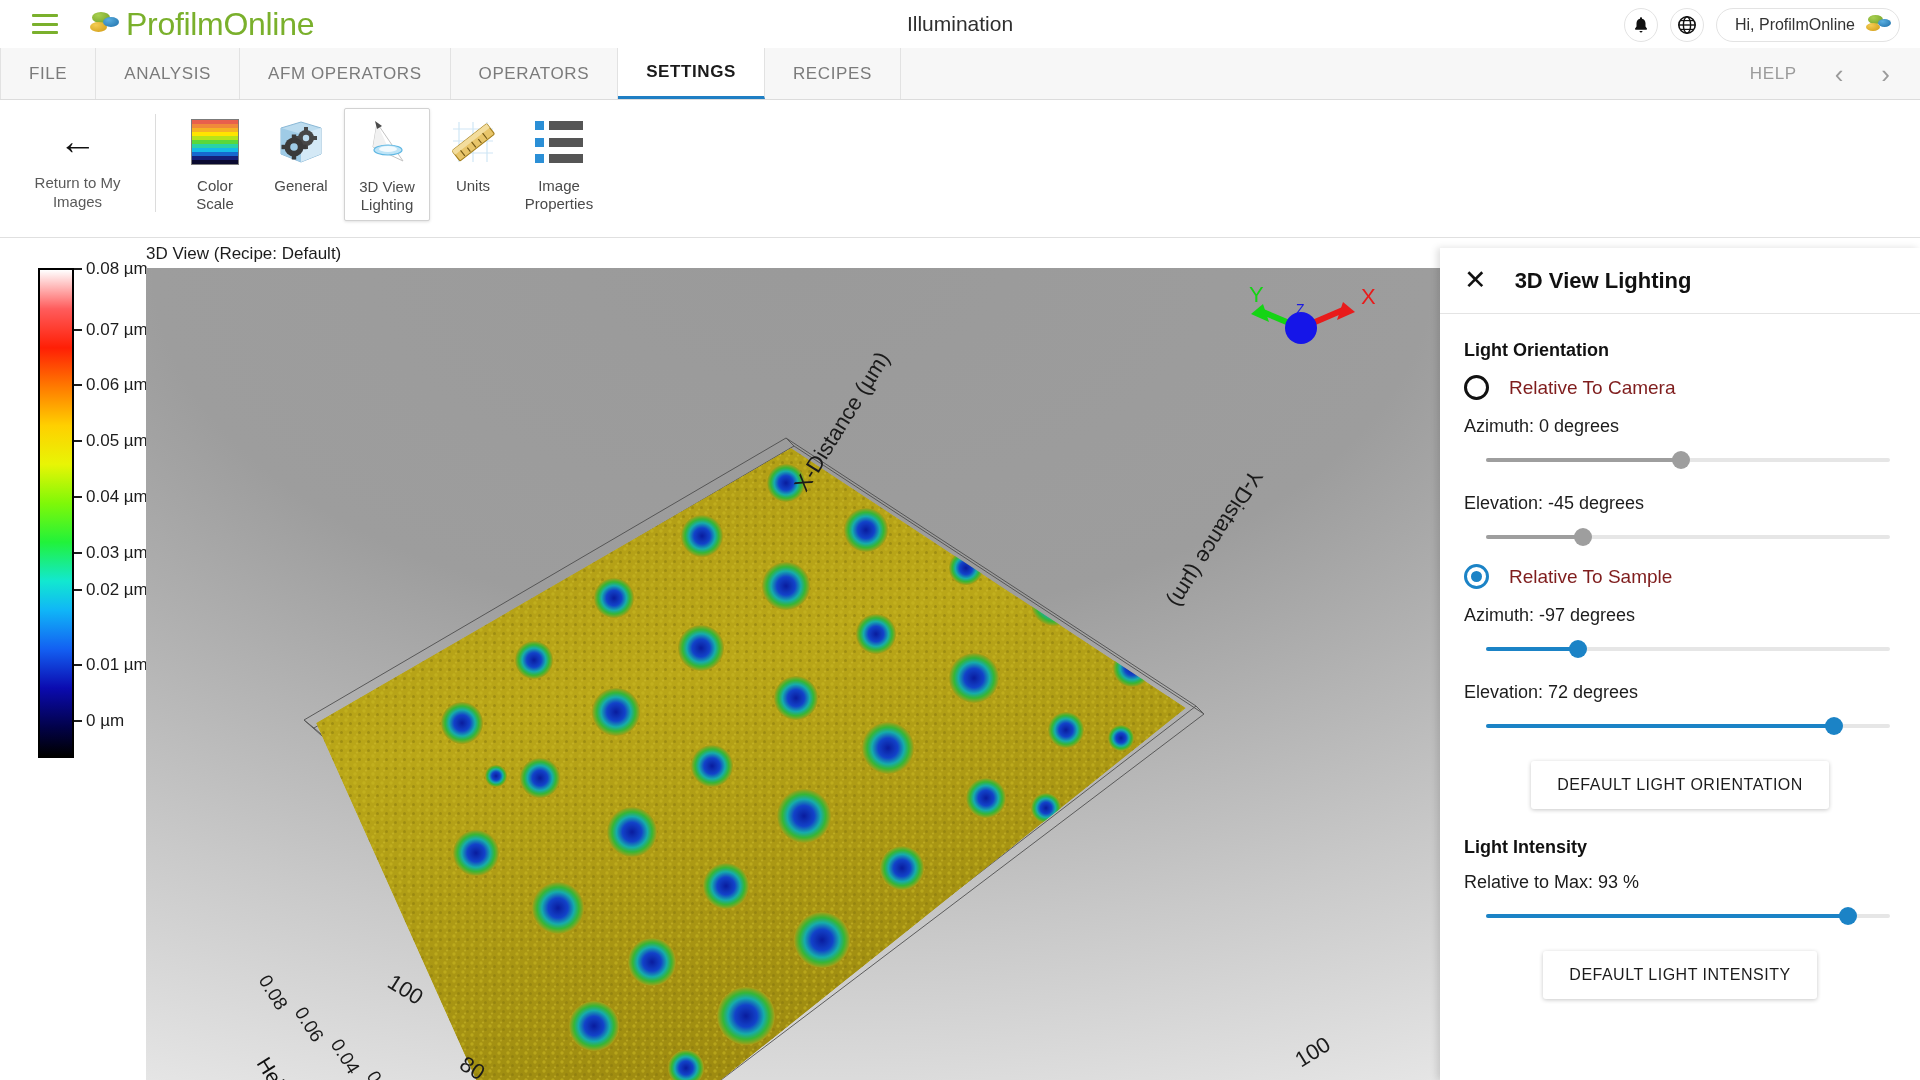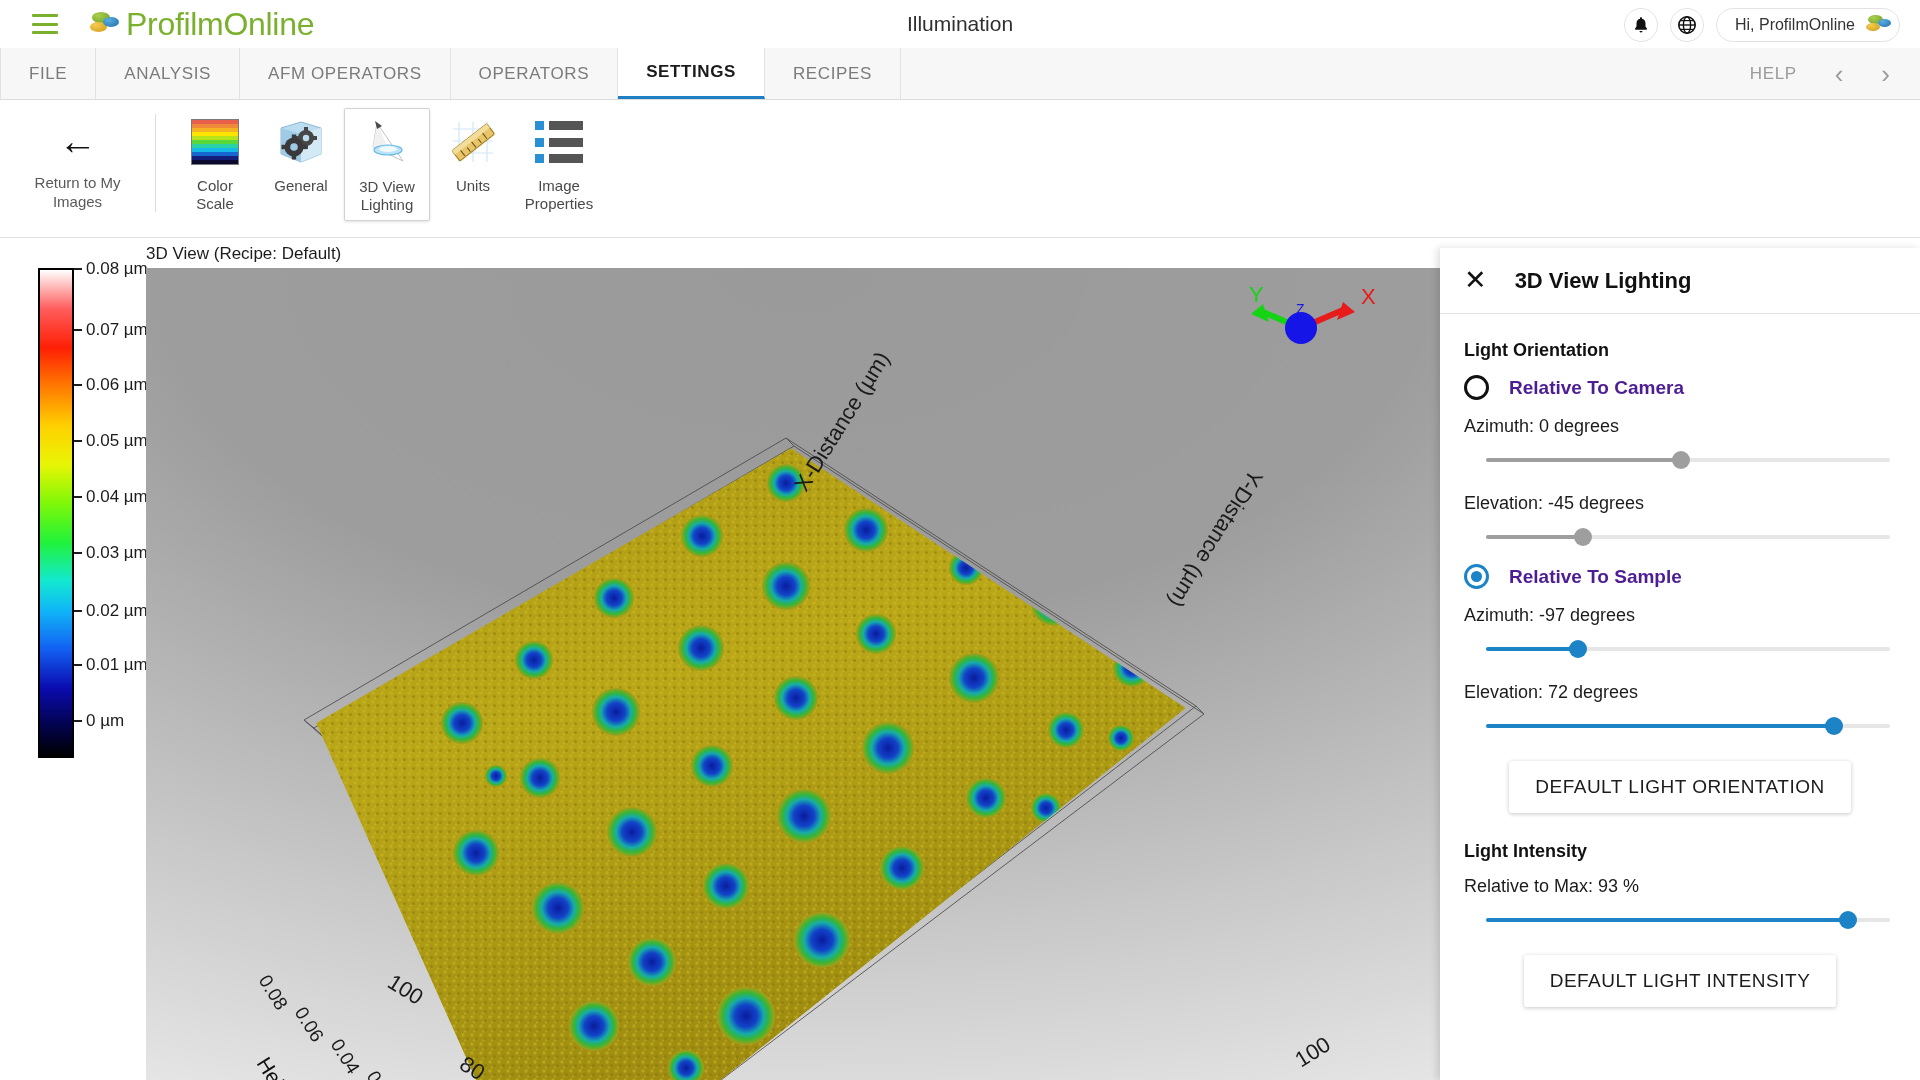--- a/index.html
+++ b/index.html
@@ -172,21 +172,21 @@
   .radio-row { display: flex; align-items: center; gap: 20px; margin: 10px 0 16px 0; cursor: pointer; }
   .radio {
     width: 25px; height: 25px; border-radius: 50%; border: 3px solid #111;
     flex-shrink: 0; position: relative; background: #fff;
   }
   .radio.checked { border-color: #1b83c6; }
   .radio.checked::after {
     content:""; position: absolute; left: 4px; top: 4px; width: 11px; height: 11px;
     border-radius: 50%; background: #1b83c6;
   }
-  .radio-label { font-size: 19px; color: #4c1d95; font-weight: bold; }
+  .radio-label { font-size: 19px; color: #7f1d1d; }
 
   .field-label { font-size: 18px; color: #1c1c1c; margin: 16px 0 0 0; }
 
   .slider { position: relative; height: 34px; margin: 6px 0 2px 0; }
   .slider .track {
     position: absolute; left: 22px; right: 6px; top: 15px; height: 4px;
     background: #e6e6e6; border-radius: 2px;
   }
   .slider .fill {
     position: absolute; left: 22px; top: 15px; height: 4px; border-radius: 2px;
@@ -197,21 +197,21 @@
   }
   .slider.grey .fill { background: #9e9e9e; }
   .slider.grey .knob { background: #9e9e9e; }
   .slider.blue .fill { background: #1b83c6; }
   .slider.blue .knob { background: #1b83c6; }
 
   .btn-wrap { display: flex; justify-content: center; margin-top: 18px; }
   .flat-btn {
     background: #ffffff; border: none; border-radius: 3px;
     box-shadow: 0 1px 4px rgba(0,0,0,0.22);
-    padding: 15px 26px; font-size: 19px; color: #1c1c1c; letter-spacing: 0.5px;
+    padding: 15px 26px; font-size: 16px; color: #1c1c1c; letter-spacing: 0.5px;
     font-family: "Liberation Sans", sans-serif; cursor: pointer;
   }
   .intensity-head { margin-top: 28px; }
 </style>
 </head>
 <body>
 
 <div class="topbar">
   <div class="hamburger">
     <span></span>
@@ -423,21 +423,21 @@
         <span>0.05 µm</span>
       </div>
     <div class="legend-tick" style="top:219px">
         <span class="dash"></span>
         <span>0.04 µm</span>
       </div>
     <div class="legend-tick" style="top:275px">
         <span class="dash"></span>
         <span>0.03 µm</span>
       </div>
-    <div class="legend-tick" style="top:333px">
+    <div class="legend-tick" style="top:312px">
         <span class="dash"></span>
         <span>0.02 µm</span>
       </div>
     <div class="legend-tick" style="top:387px">
         <span class="dash"></span>
         <span>0.01 µm</span>
       </div>
     <div class="legend-tick" style="top:443px">
         <span class="dash"></span>
         <span>0 µm</span>

